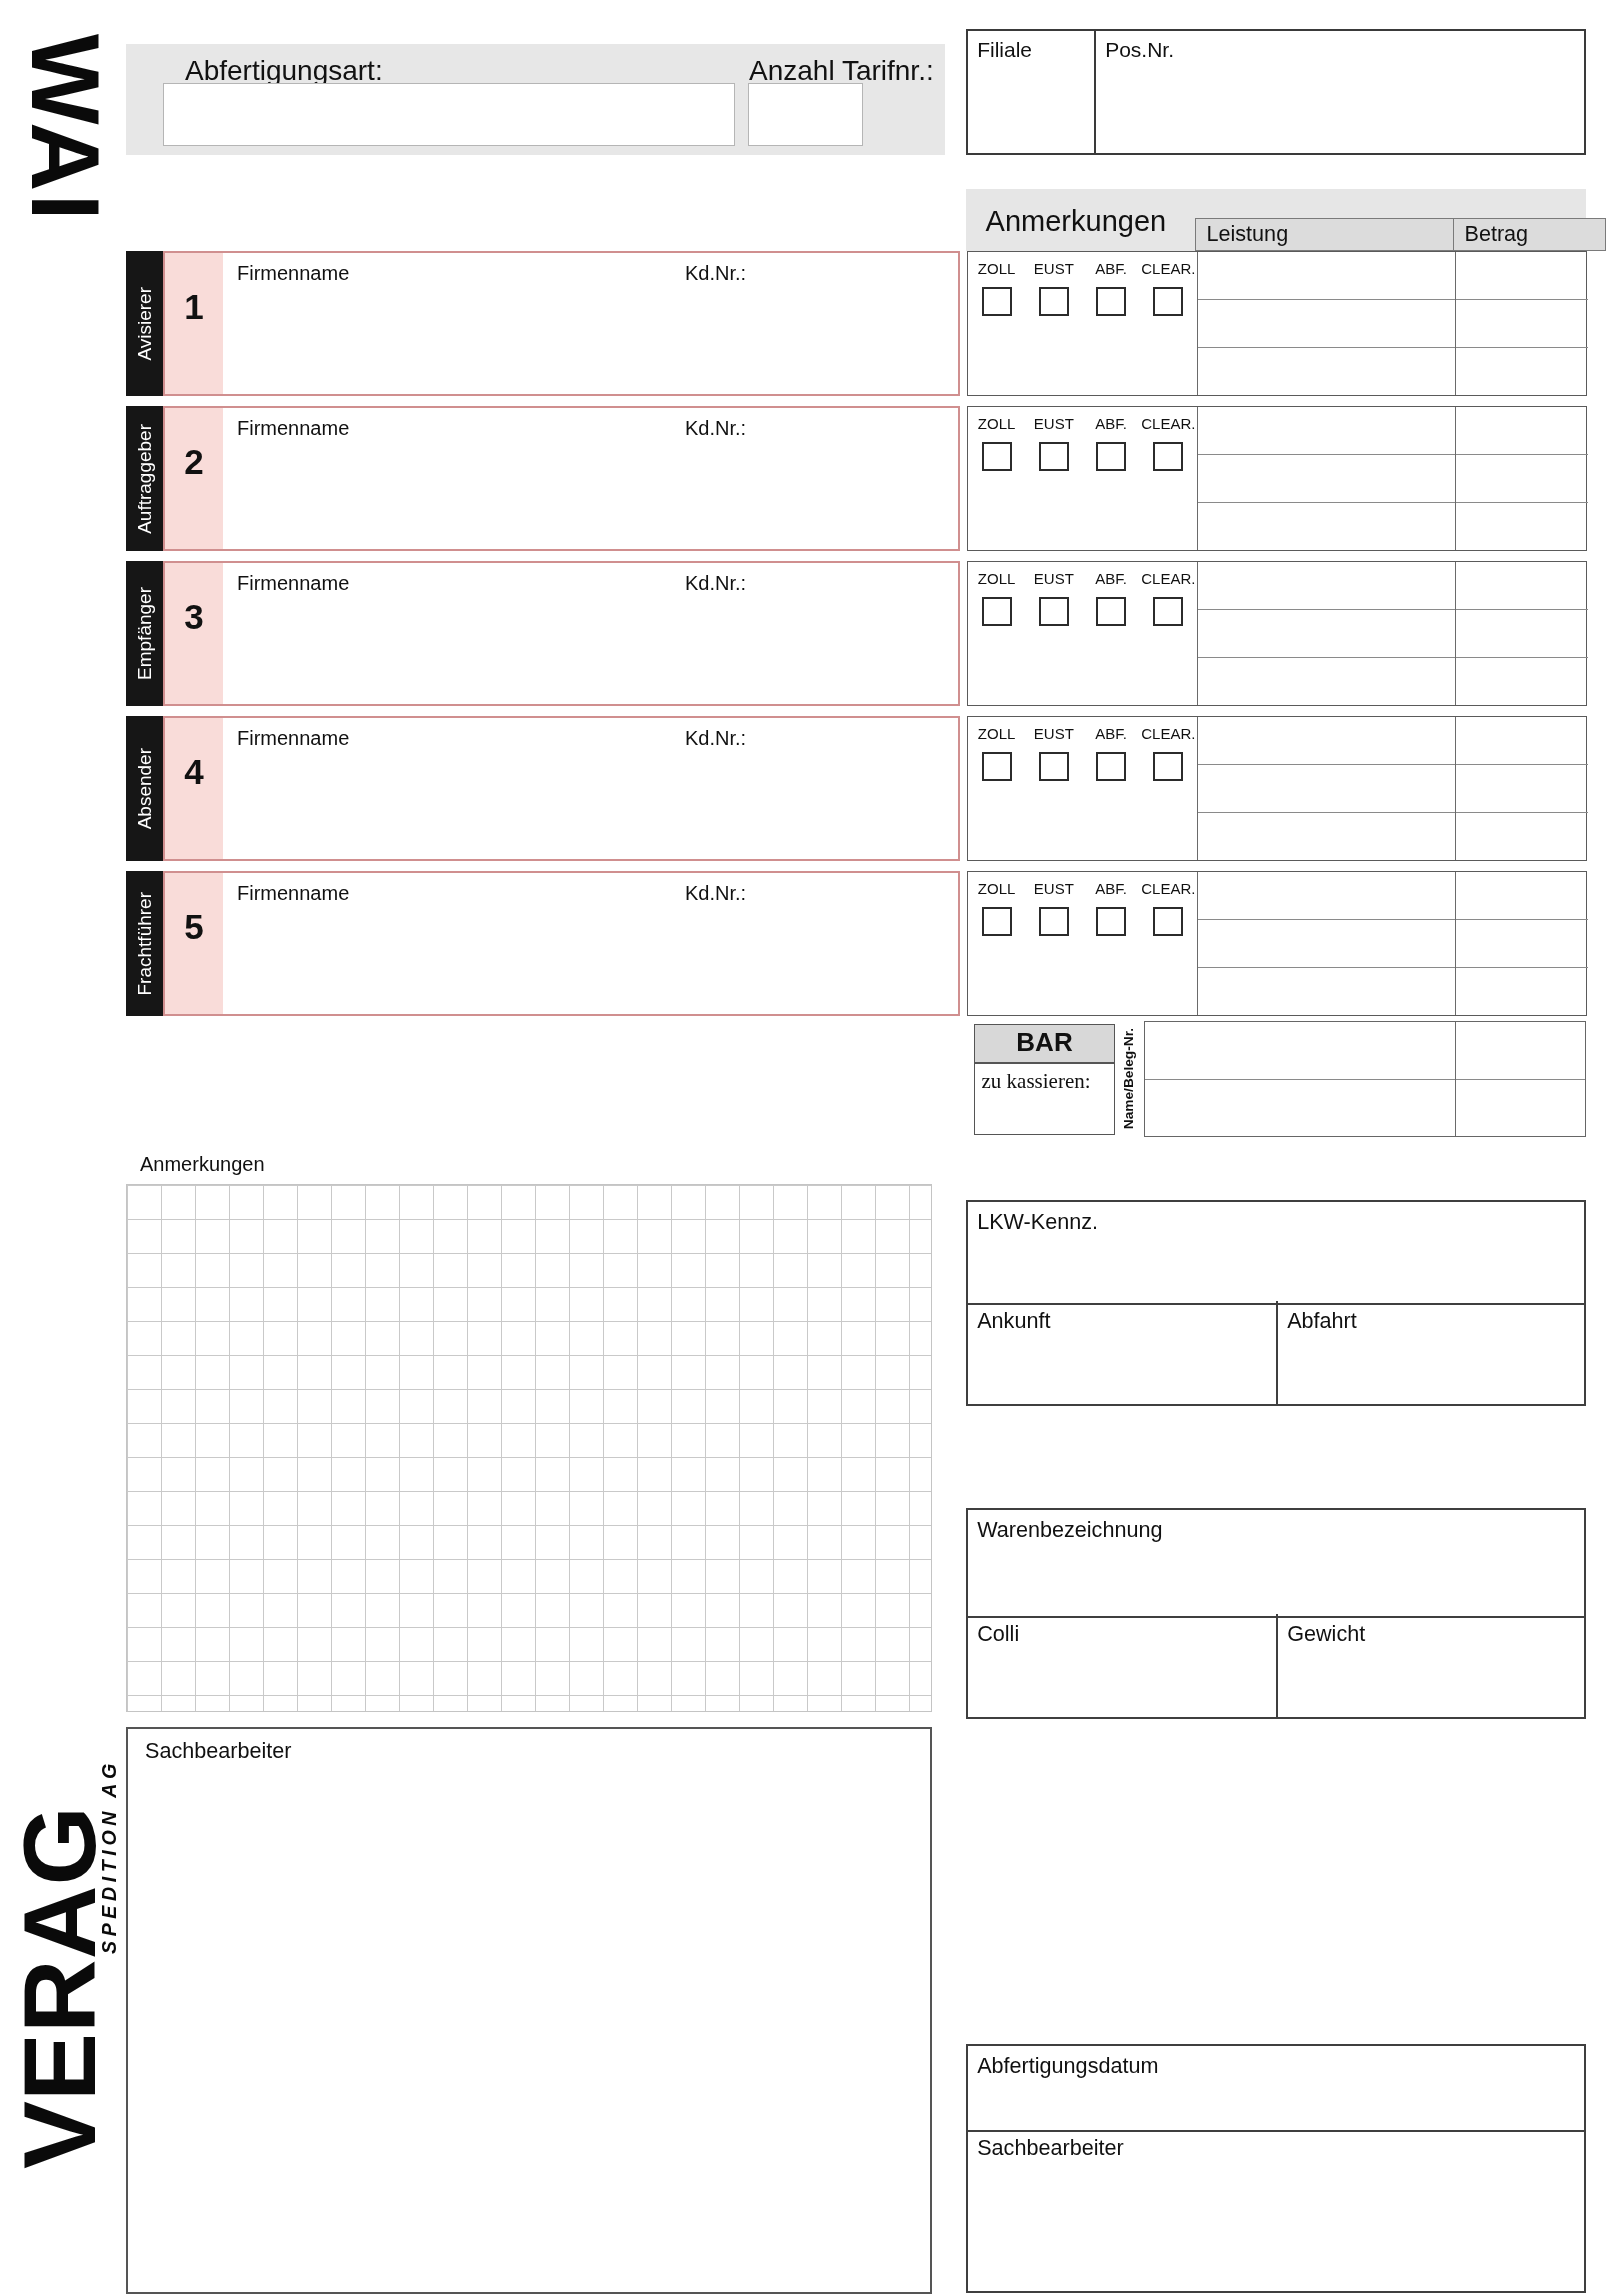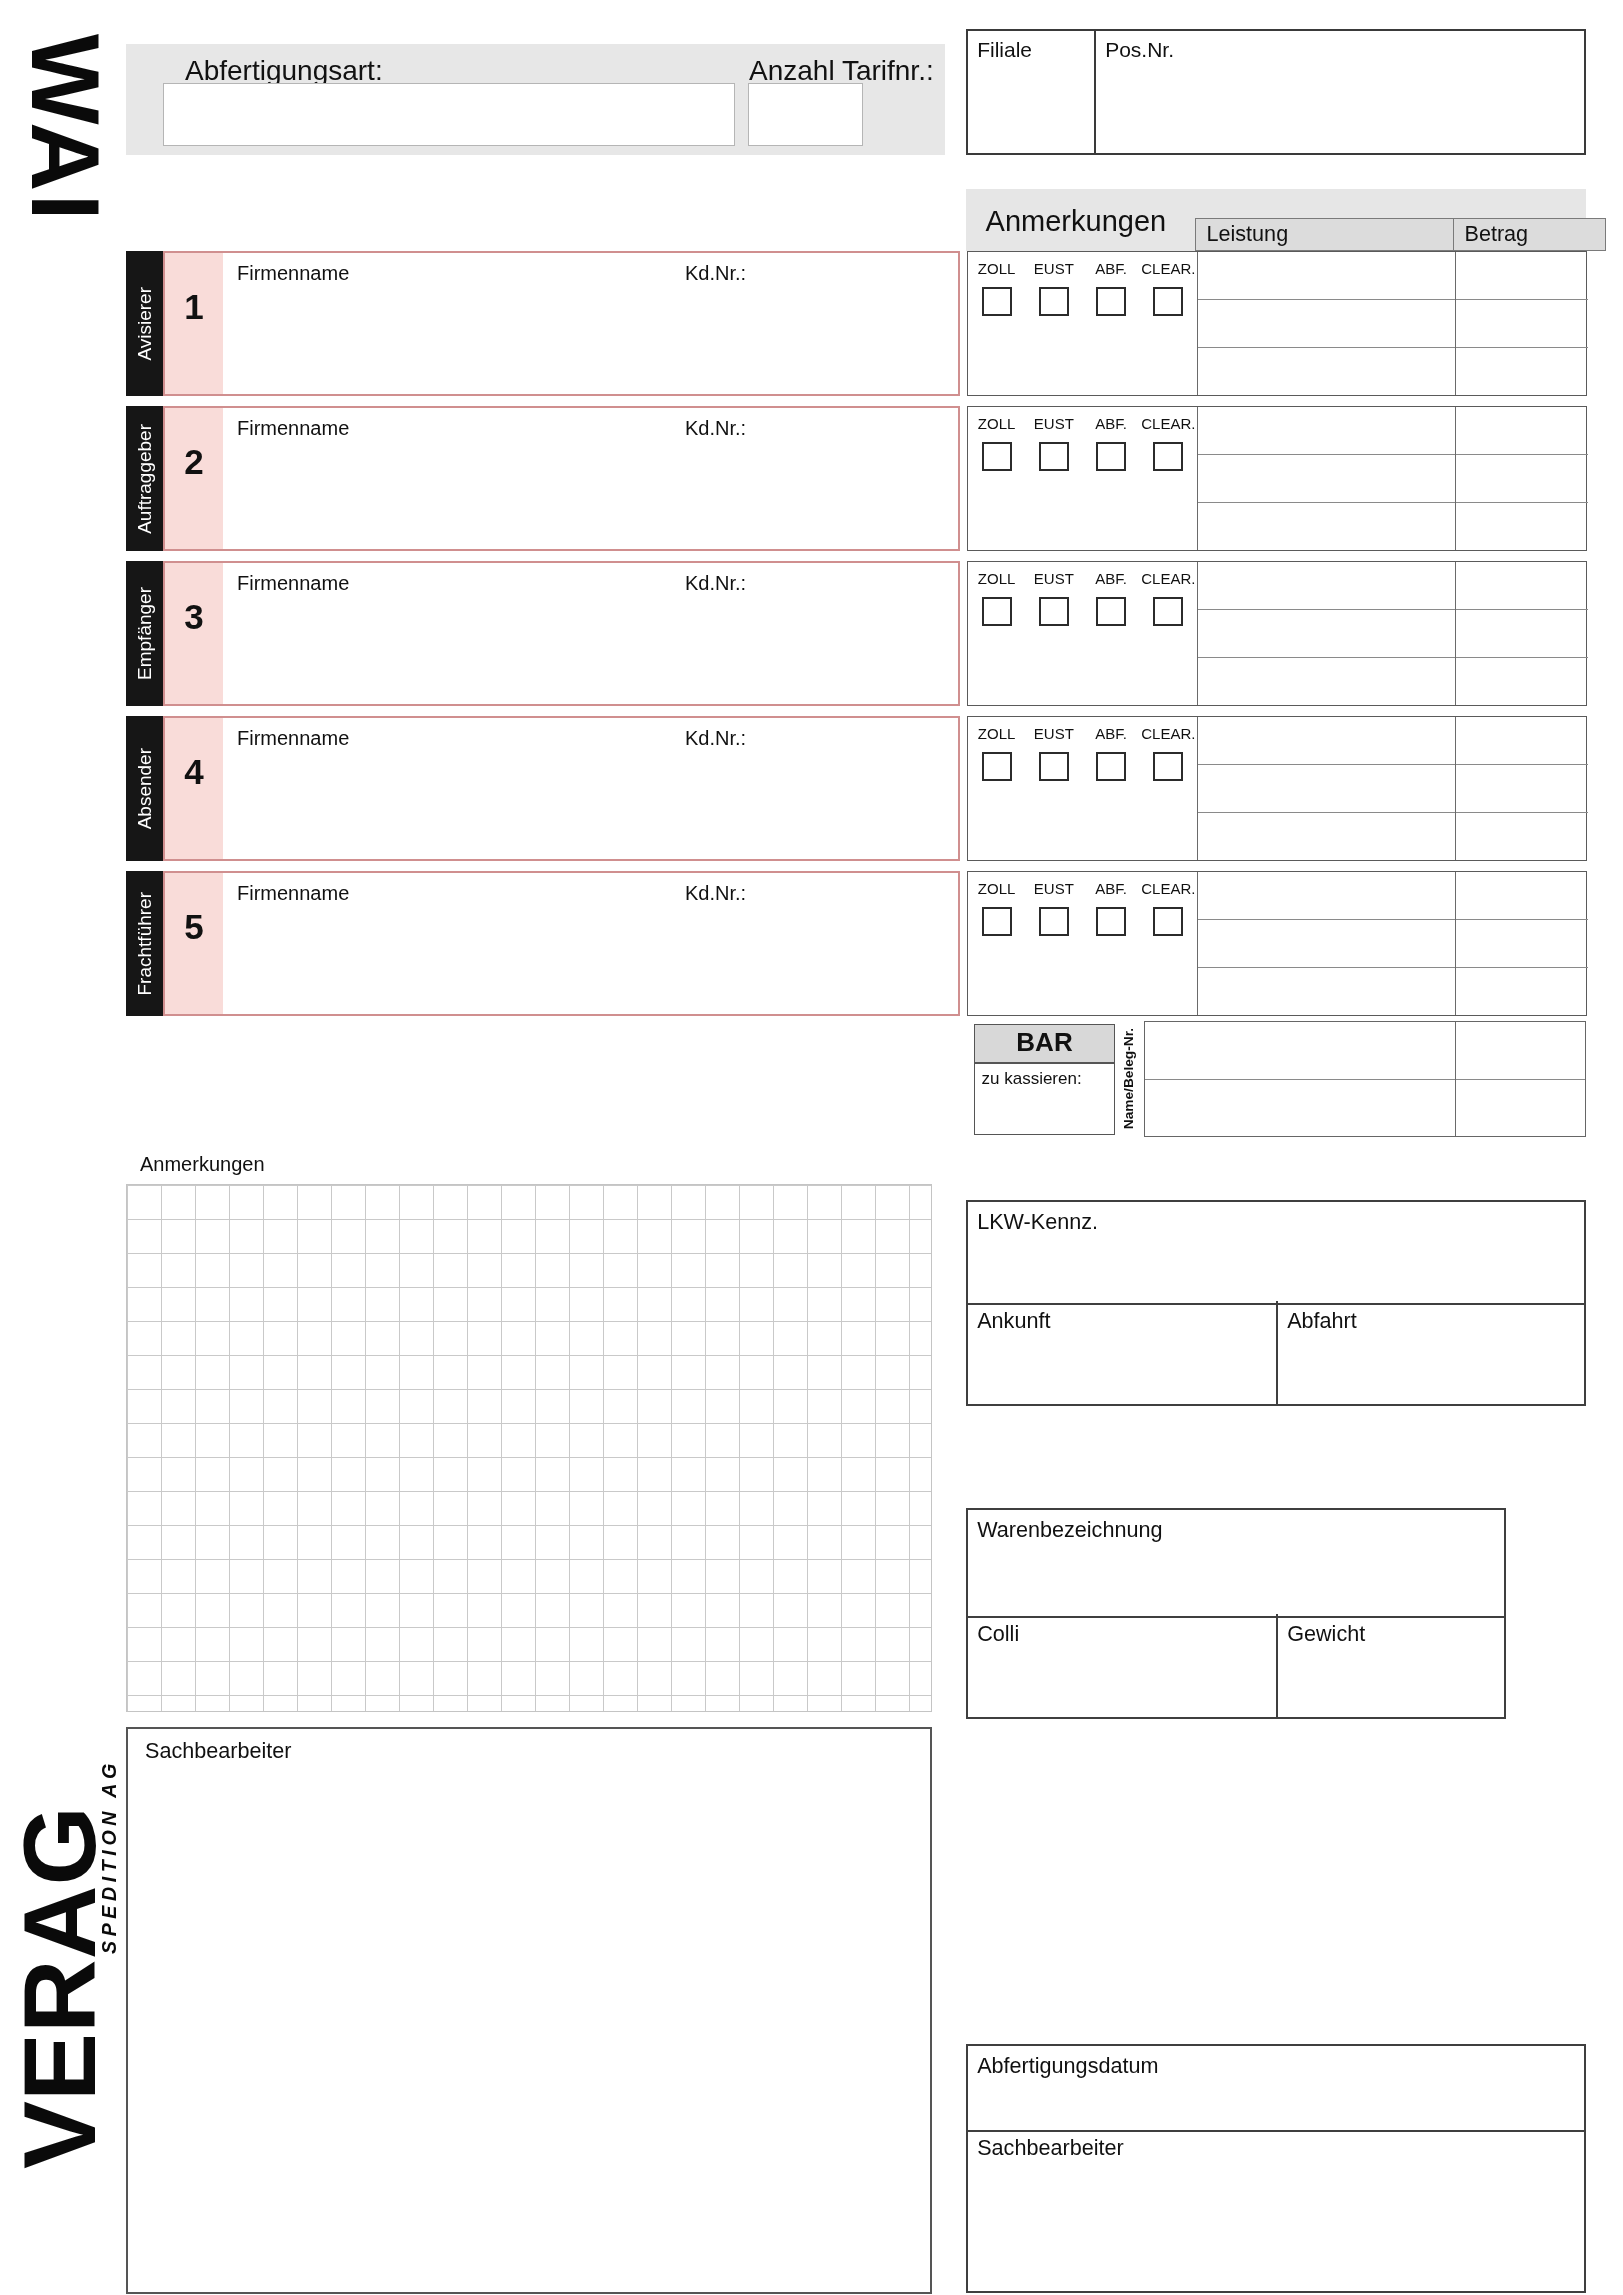--- a/index.html
+++ b/index.html
@@ -54,42 +54,42 @@
   .cb-col { flex: 1; display: flex; flex-direction: column; align-items: center; gap: 10px; }
   .cb-label { font-size: 15px; }
   .checkbox { width: 30px; height: 29px; border: 2px solid #2b2b2b; background: #fff; }
   .lines-zone { position: absolute; left: 229px; top: 0; width: 391px; height: 100%; border-left: 1.3px solid #6a6a6a; display: flex; flex-direction: column; }
   .bill-cell { flex: 1; border-bottom: 1.3px solid #8a8a8a; }
   .bill-cell:last-child { border-bottom: none; }
   .betrag-div { position: absolute; left: 487px; top: 0; width: 1.3px; height: 100%; background: #6a6a6a; }
 
   
   .bar-cell { left: 974px; top: 1024px; width: 141px; height: 39px; background: #d8d8d8; border: 1.3px solid #555; font-size: 26px; font-weight: bold; text-align: center; line-height: 35px; }
-  .zk-box   { left: 974px; top: 1063px; width: 141px; height: 72px; border: 1.3px solid #555; background: #fff; font-size: 17px; padding: 5.2px 0 0 6.5px; }
+  .zk-box   { left: 974px; top: 1063px; width: 141px; height: 72px; border: 1.3px solid #555; background: #fff; font-size: 21px; padding: 5.2px 0 0 6.5px; font-family: Liberation Serif, serif; }
   .nbn-strip { left: 1114px; top: 1021px; width: 29.4px; height: 116px; display: flex; align-items: center; justify-content: center; }
   .nbn-strip .vup { font-size: 13.7px; font-weight: bold; }
   .bar-lines { left: 1144px; top: 1021px; width: 442px; height: 116px; border: 1.3px solid #666; background: #fff; }
   .bar-row1 { position: absolute; left: 0; top: 0; width: 100%; height: 58px; border-bottom: 1.3px solid #8a8a8a; }
   .bar-row2 { position: absolute; left: 0; top: 58px; width: 100%; height: 56px; }
   .bar-bdiv { position: absolute; left: 310px; top: 0; width: 1.3px; height: 100%; background: #6a6a6a; }
 
   
   .anm-label { left: 140px; top: 1153px; font-size: 20px; }
   .grid {
     left: 126px; top: 1184px; width: 806px; height: 528px;
     border: 1.3px solid #c4c4c4; background-color: #fff;
     background-image: linear-gradient(to right, #c9c9c9 1.3px, transparent 1.3px),
                       linear-gradient(to bottom, #c9c9c9 1.3px, transparent 1.3px);
     background-size: 34px 34px;
   }
 
   
   .panel { border: 2px solid #3f3f3f; background: #fff; }
   .lkw-box   { left: 966px; top: 1188px; width: 620px; height: 206px; margin-top: 12px; }
-  .waren-box { left: 966px; top: 1508px; width: 540px; height: 211px; }
+  .waren-box { left: 966px; top: 1508px; width: 620px; height: 211px; }
   .proc-box  { left: 966px; top: 2044px; width: 620px; height: 249px; }
   .panel .top-cell { position: absolute; left: 0; top: 0; width: 100%; border-bottom: 2px solid #3f3f3f; padding: 6.5px 0 0 9.2px; font-size: 21.6px; }
   .panel .bl-cell  { position: absolute; left: 0; width: 310px; bottom: 0; border-right: 2px solid #3f3f3f; padding: 6.5px 0 0 9.2px; font-size: 21.6px; }
   .panel .br-cell  { position: absolute; left: 310px; right: 0; bottom: 0; padding: 6.5px 0 0 9.2px; font-size: 21.6px; }
   .lkw-box .top-cell   { height: 103px; } .lkw-box .bl-cell, .lkw-box .br-cell { height: 103px; }
   .waren-box .top-cell { height: 108px; } .waren-box .bl-cell, .waren-box .br-cell { height: 103px; }
   .proc-box .top-cell  { height: 86px; }
   .proc-box .bot-cell  { position: absolute; left: 0; bottom: 0; width: 100%; height: 163px; padding: 6.5px 0 0 9.2px; font-size: 21.6px; }
 
   

